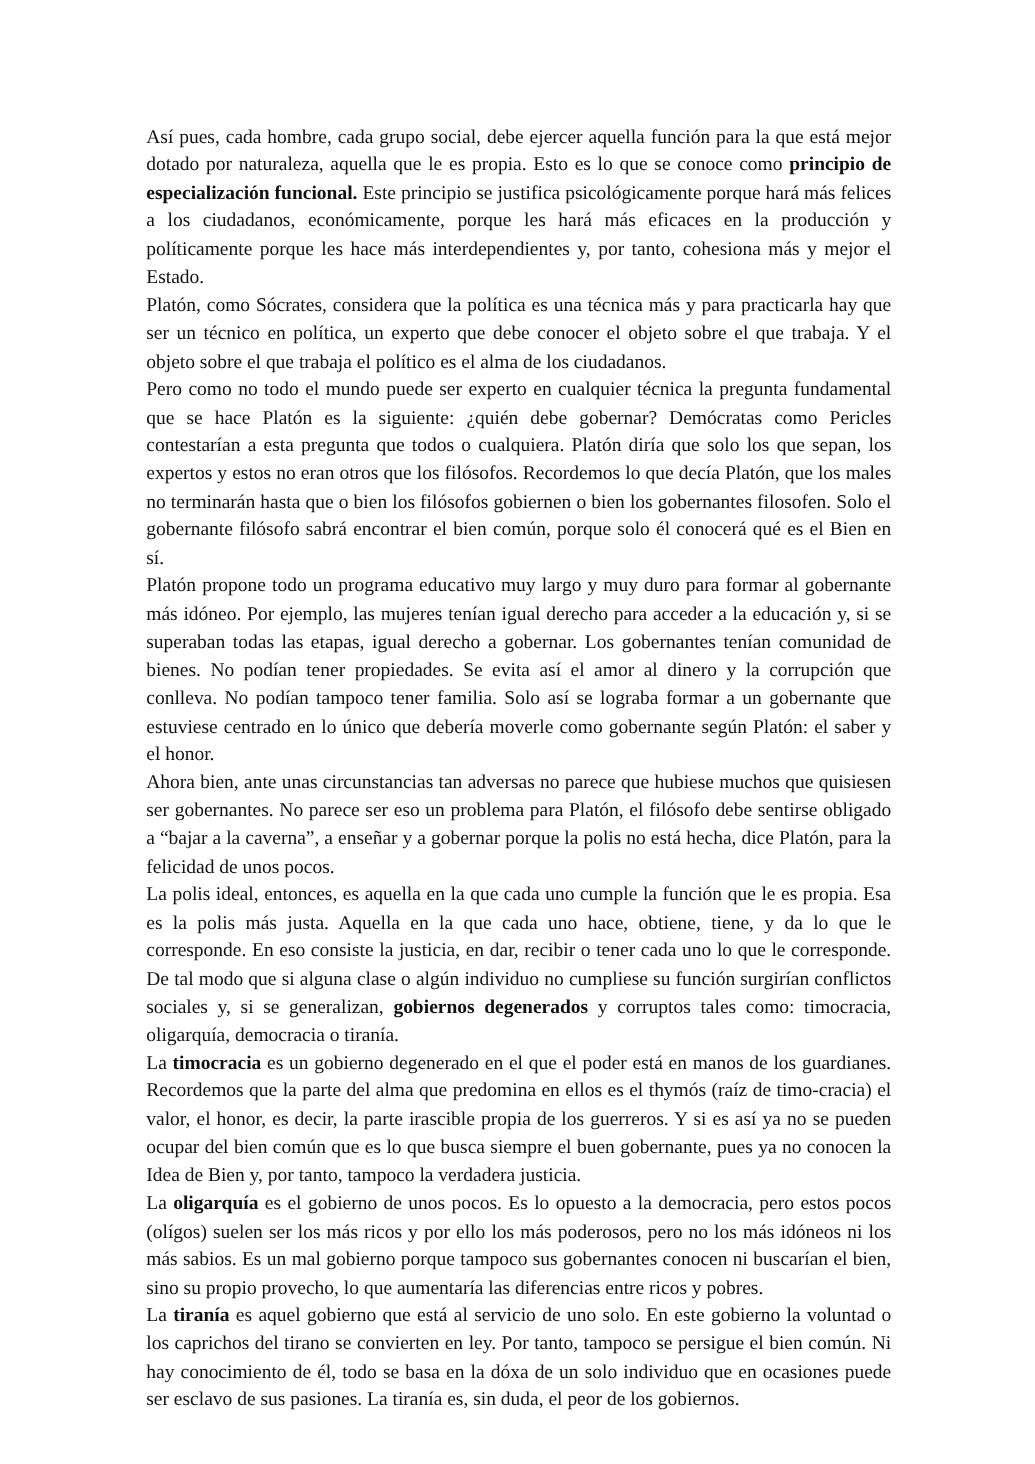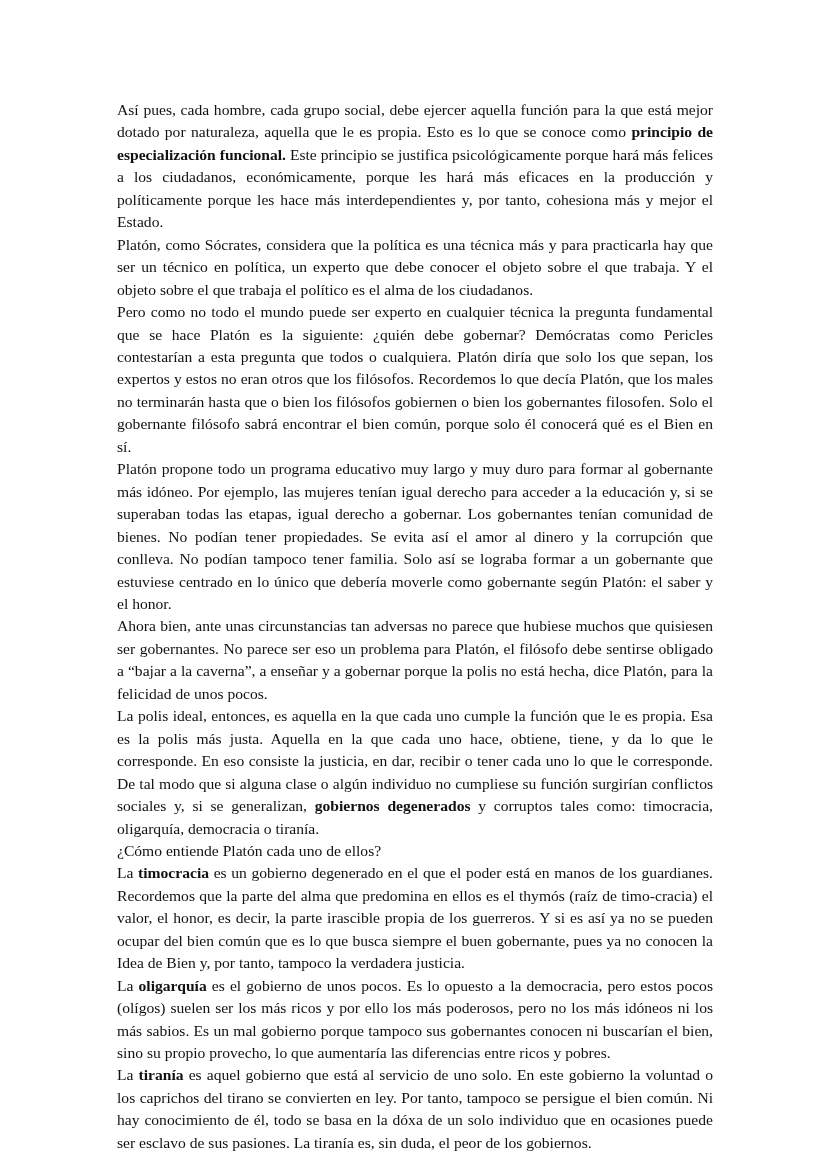--- a/index.html
+++ b/index.html
@@ -61,20 +61,19 @@
 
 <div id="page">
 
   <div id="text-column">
       <p class="para"><span>Así pues, cada hombre, cada grupo social, debe ejercer aquella función para la que está mejor dotado por naturaleza, aquella que le es propia. Esto es lo que se conoce como </span><span class="b">principio de especialización funcional.</span><span> Este principio se justifica psicológicamente porque hará más felices a los ciudadanos, económicamente, porque les hará más eficaces en la producción y políticamente porque les hace más interdependientes y, por tanto, cohesiona más y mejor el Estado.</span></p>
       <p class="para"><span>Platón, como Sócrates, considera que la política es una técnica más y para practicarla hay que ser un técnico en política, un experto que debe conocer el objeto sobre el que trabaja. Y el objeto sobre el que trabaja el político es el alma de los ciudadanos.</span></p>
       <p class="para"><span>Pero como no todo el mundo puede ser experto en cualquier técnica la pregunta fundamental que se hace Platón es la siguiente: ¿quién debe gobernar? Demócratas como Pericles contestarían a esta pregunta que todos o cualquiera. Platón diría que solo los que sepan, los expertos y estos no eran otros que los filósofos. Recordemos lo que decía Platón, que los males no terminarán hasta que o bien los filósofos gobiernen o bien los gobernantes filosofen. Solo el gobernante filósofo sabrá encontrar el bien común, porque solo él conocerá qué es el Bien en sí.</span></p>
       <p class="para"><span>Platón propone todo un programa educativo muy largo y muy duro para formar al gobernante más idóneo. Por ejemplo, las mujeres tenían igual derecho para acceder a la educación y, si se superaban todas las etapas, igual derecho a gobernar. Los gobernantes tenían comunidad de bienes. No podían tener propiedades. Se evita así el amor al dinero y la corrupción que conlleva. No podían tampoco tener familia. Solo así se lograba formar a un gobernante que estuviese centrado en lo único que debería moverle como gobernante según Platón: el saber y el honor.</span></p>
       <p class="para"><span>Ahora bien, ante unas circunstancias tan adversas no parece que hubiese muchos que quisiesen ser gobernantes. No parece ser eso un problema para Platón, el filósofo debe sentirse obligado a “bajar a la caverna”, a enseñar y a gobernar porque la polis no está hecha, dice Platón, para la felicidad de unos pocos.</span></p>
       <p class="para"><span>La polis ideal, entonces, es aquella en la que cada uno cumple la función que le es propia. Esa es la polis más justa. Aquella en la que cada uno hace, obtiene, tiene, y da lo que le corresponde. En eso consiste la justicia, en dar, recibir o tener cada uno lo que le corresponde. De tal modo que si alguna clase o algún individuo no cumpliese su función surgirían conflictos sociales y, si se generalizan, </span><span class="b">gobiernos degenerados</span><span> y corruptos tales como: timocracia, oligarquía, democracia o tiranía.</span></p>
-      <p class="para"><span>¿Cómo entiende Platón cada uno de ellos?</span></p>
       <p class="para"><span>La </span><span class="b">timocracia</span><span> es un gobierno degenerado en el que el poder está en manos de los guardianes. Recordemos que la parte del alma que predomina en ellos es el </span><span class="i">thymós</span><span> (raíz de timo-cracia) el valor, el honor, es decir, la parte irascible propia de los guerreros. Y si es así ya no se pueden ocupar del bien común que es lo que busca siempre el buen gobernante, pues ya no conocen la Idea de Bien y, por tanto, tampoco la verdadera justicia.</span></p>
       <p class="para"><span>La </span><span class="b">oligarquía</span><span> es el gobierno de unos pocos. Es lo opuesto a la democracia, pero estos pocos (</span><span class="i">olígos</span><span>) suelen ser los más ricos y por ello los más poderosos, pero no los más idóneos ni los más sabios. Es un mal gobierno porque tampoco sus gobernantes conocen ni buscarían el bien, sino su propio provecho, lo que aumentaría las diferencias entre ricos y pobres.</span></p>
       <p class="para"><span>La </span><span class="b">tiranía</span><span> es aquel gobierno que está al servicio de uno solo. En este gobierno la voluntad o los caprichos del tirano se convierten en ley. Por tanto, tampoco se persigue el bien común. Ni hay conocimiento de él, todo se basa en la </span><span class="i">dóxa</span><span> de un solo individuo que en ocasiones puede ser esclavo de sus pasiones. La tiranía es, sin duda, el peor de los gobiernos.</span></p>
     </div>
 
 
 </div>
 
 </body></html>

